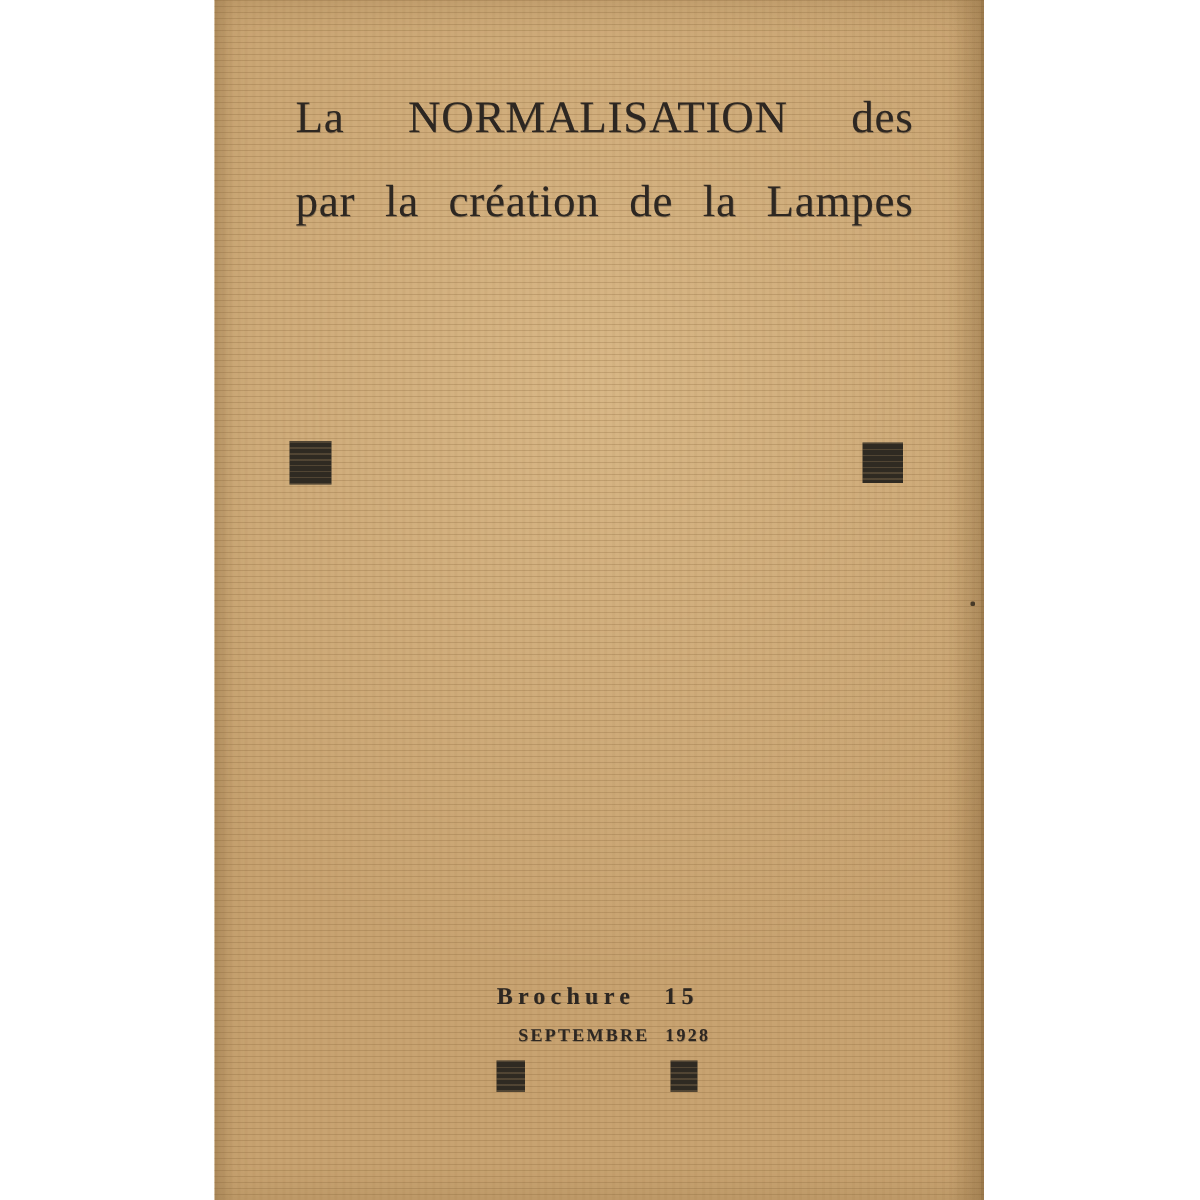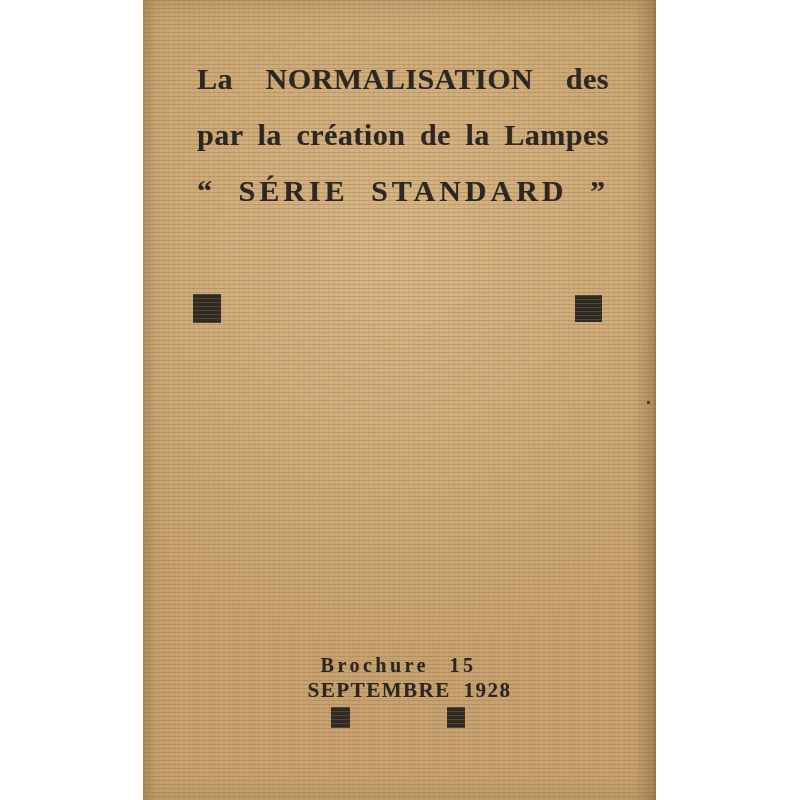--- a/index.html
+++ b/index.html
@@ -44,21 +44,21 @@
   
   .title-block {
     position: absolute;
     left: 54px;
     top: 51px;
     width: 412px;
   }
   .title-line {
     height: 56px;
     line-height: 56px;
-    font-weight: 700;
+    font-weight: 400;
     font-size: 30px;
     letter-spacing: 0.5px;
     color: #2d2722;
     text-align: justify;
     text-align-last: justify;
     text-shadow: 0.4px 0.4px 0 rgba(45, 39, 34, 0.35);
   }
   .title-line.quoted {
     font-size: 30px;
     letter-spacing: 4px;
@@ -74,34 +74,34 @@
   .sq-top-left     { left: 50px;  top: 294px; width: 28px; height: 29px; }
   .sq-top-right    { left: 432px; top: 295px; width: 27px; height: 27px; }
   .sq-bottom-left  { left: 188px; top: 707px; width: 19px; height: 21px; }
   .sq-bottom-right { left: 304px; top: 707px; width: 18px; height: 21px; }
   .brochure-line {
     position: absolute;
     left: 0; right: 0;
     top: 652px;
     line-height: 26px;
     font-weight: 700;
-    font-size: 20px;
+    font-size: 16px;
     letter-spacing: 3.5px;
     word-spacing: 12px;
     text-align: center;
     color: #2d2722;
     text-shadow: 0.4px 0.4px 0 rgba(45, 39, 34, 0.3);
   }
   .date-line {
     position: absolute;
     left: 0; right: 0;
     top: 679px;
     line-height: 22px;
     font-weight: 700;
-    font-size: 21px;
+    font-size: 12px;
     letter-spacing: 1.5px;
     word-spacing: 6px;
     text-align: center;
     color: #2d2722;
     text-shadow: 0.4px 0.4px 0 rgba(45, 39, 34, 0.3);
     padding-left: 22px;
   }
   
   .speck {
     position: absolute;
@@ -115,21 +115,20 @@
 </style>
 </head>
 <body>
 
 <div class="stage">
   <div class="paper">
 
     <div class="title-block">
       <div class="title-line">La NORMALISATION des</div>
       <div class="title-line">par la création de la Lampes</div>
-      <div class="title-line quoted">“ SÉRIE STANDARD ”</div>
     </div>
 
     <span class="sq sq-top-left"></span>
     <span class="sq sq-top-right"></span>
 
     <div class="brochure-line">Brochure 15</div>
     <div class="date-line">SEPTEMBRE 1928</div>
 
     <span class="sq sq-bottom-left"></span>
     <span class="sq sq-bottom-right"></span>

